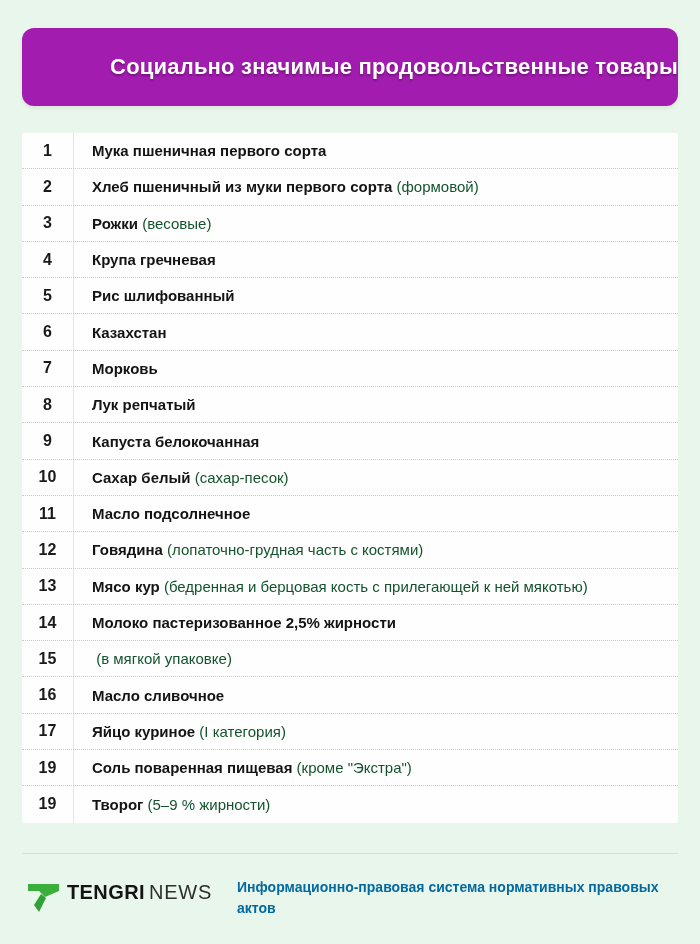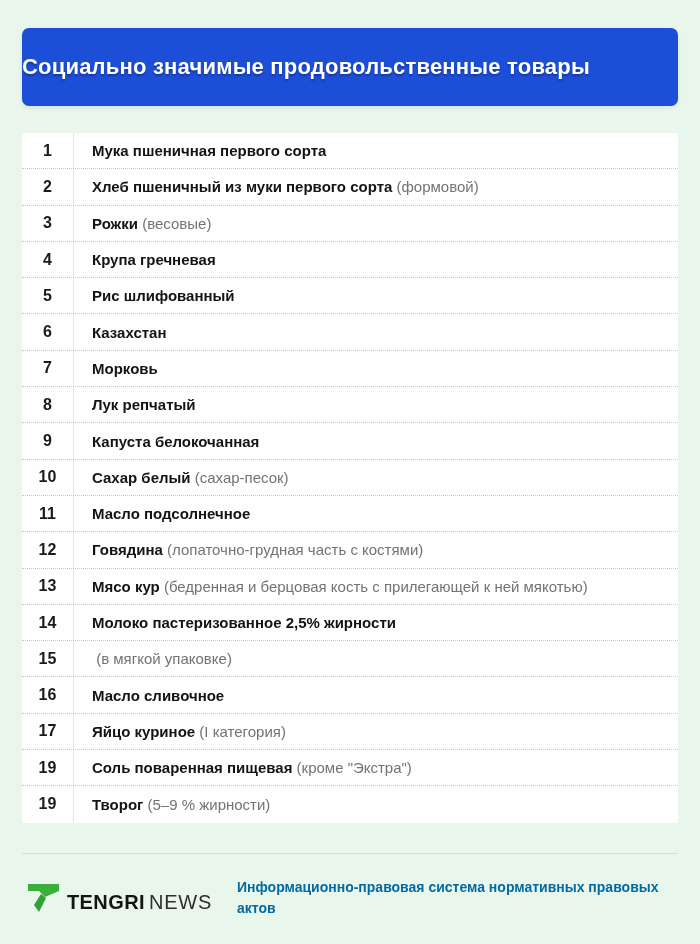--- a/index.html
+++ b/index.html
@@ -11,25 +11,25 @@
   .page {
     width: 700px;
     height: 944px;
     background: #e9f6ec;
     overflow: hidden;
     position: relative;
   }
   .banner {
     margin: 28px 22px 0 22px;
     height: 78px;
-    background: #1d4ed8;
-    border-radius: 7px;
-    display: flex;
-    align-items: center;
-    justify-content: flex-start;
+    background: #a21caf;
+    border-radius: 12px;
+    display: flex;
+    align-items: center;
+    justify-content: flex-end;
     box-shadow: 0 2px 4px rgba(0,0,0,0.08);
   }
   .banner-title {
     color: #ffffff;
     font-size: 22px;
     font-weight: 700;
     letter-spacing: 0.2px;
     text-shadow: 0 2px 2px rgba(0,0,0,0.28);
     white-space: nowrap;
   }
@@ -65,36 +65,36 @@
     color: #2e2e2e;
     white-space: nowrap;
     overflow: hidden;
   }
   .item-name {
     font-weight: 700;
     color: #141414;
   }
   .item-note {
     font-weight: 400;
-    color: #737373;
+    color: #14532d;
   }
   .footer-line {
     margin: 30px 22px 0 22px;
     border-top: 1px solid #d6dcd7;
   }
   .footer {
     display: flex;
     align-items: center;
     padding: 23px 30px 0 28px;
   }
   .brand {
     width: 209px;
     flex: 0 0 209px;
     display: flex;
-    align-items: flex-end;
+    align-items: flex-start;
     gap: 8px;
   }
   .brand-icon { flex: 0 0 auto; display: block; }
   .brand-text { white-space: nowrap; font-size: 20px; }
   .brand-bold {
     font-weight: 700;
     color: #141414;
     letter-spacing: 0.4px;
   }
   .brand-light {

